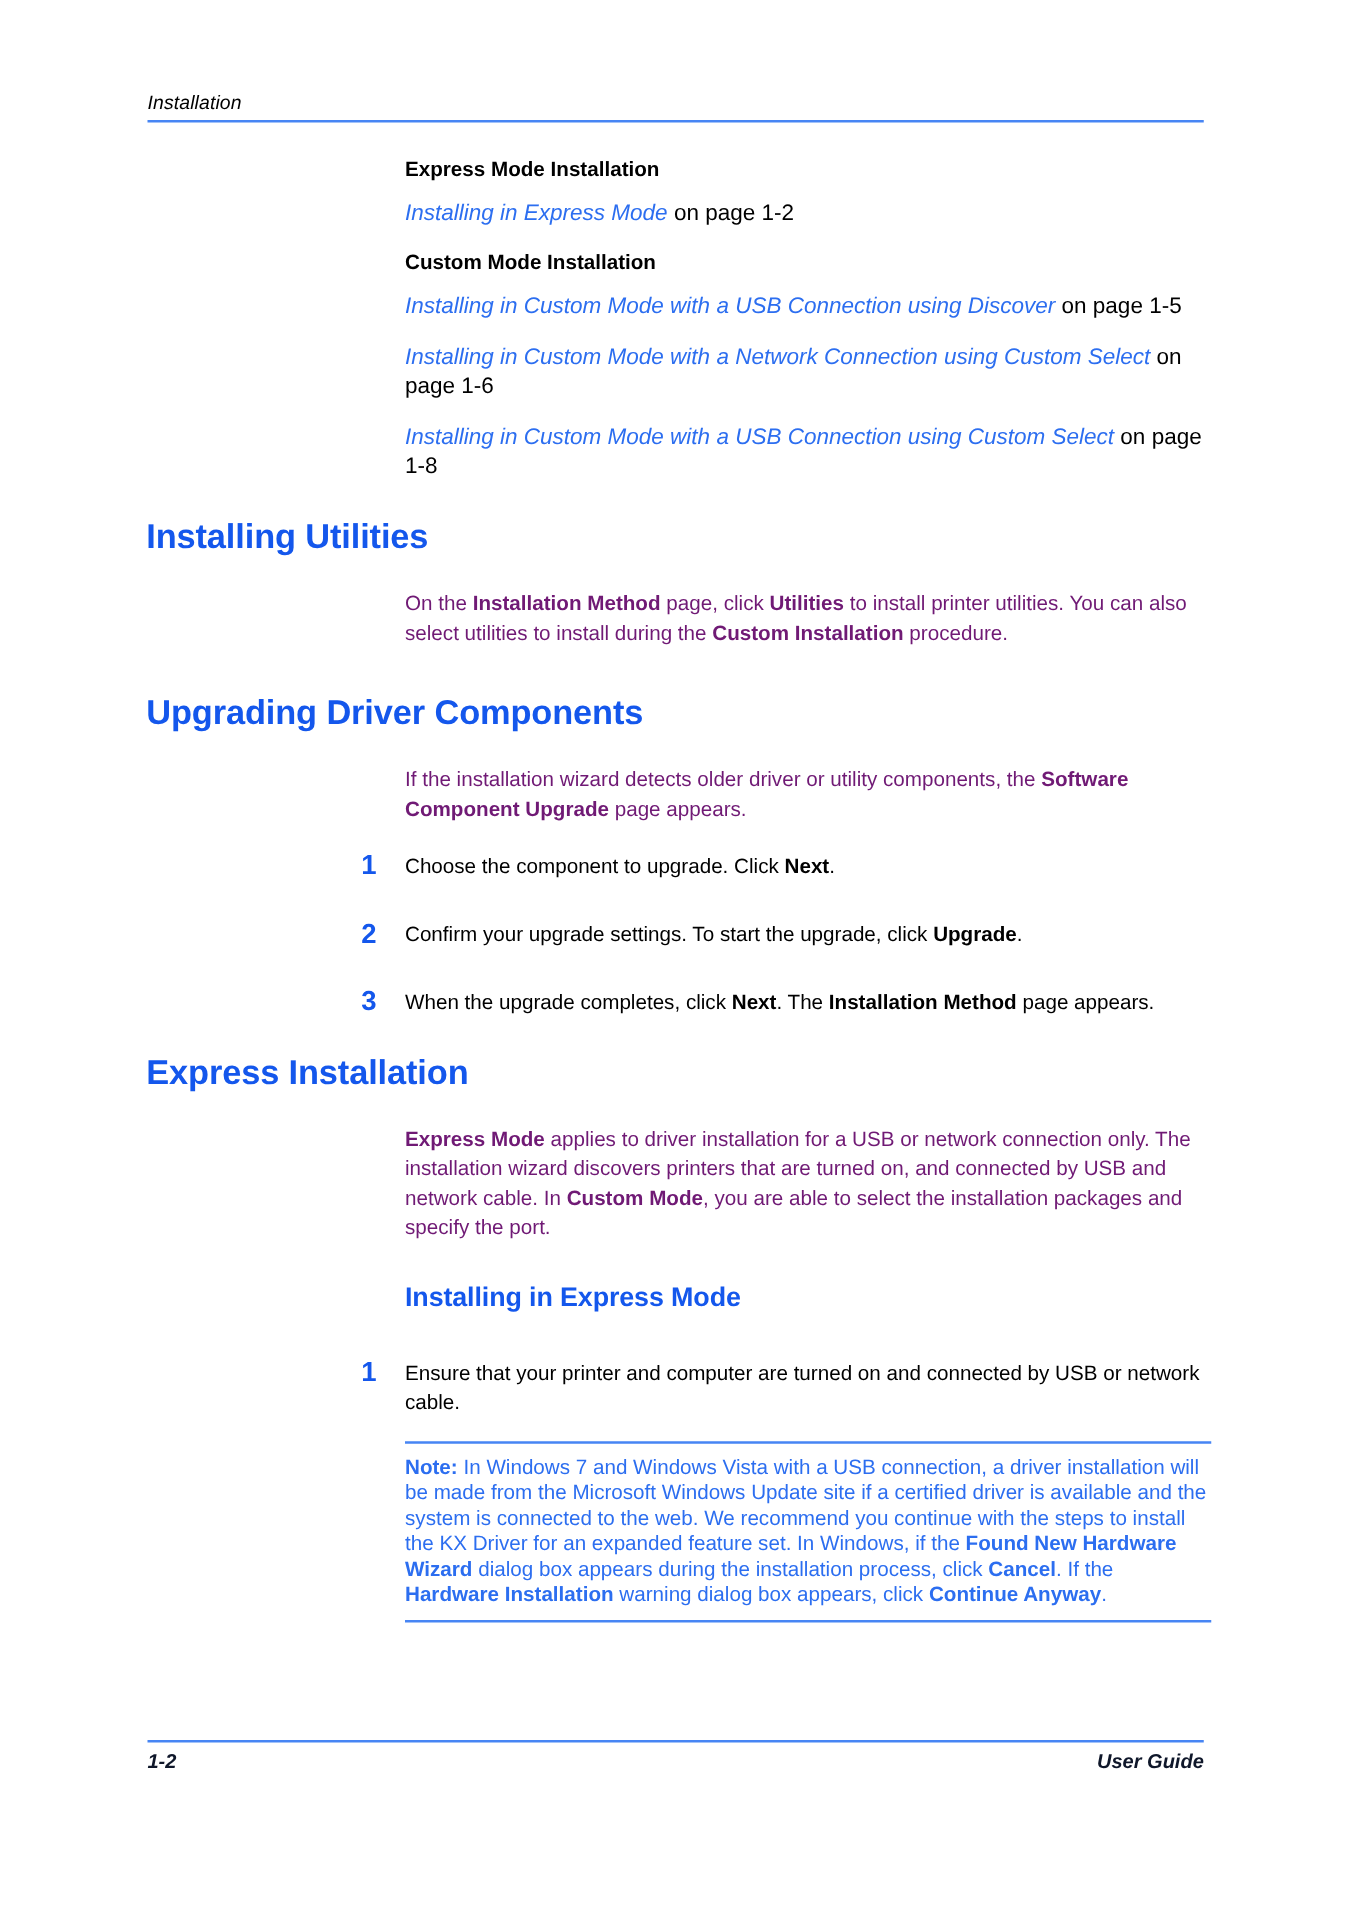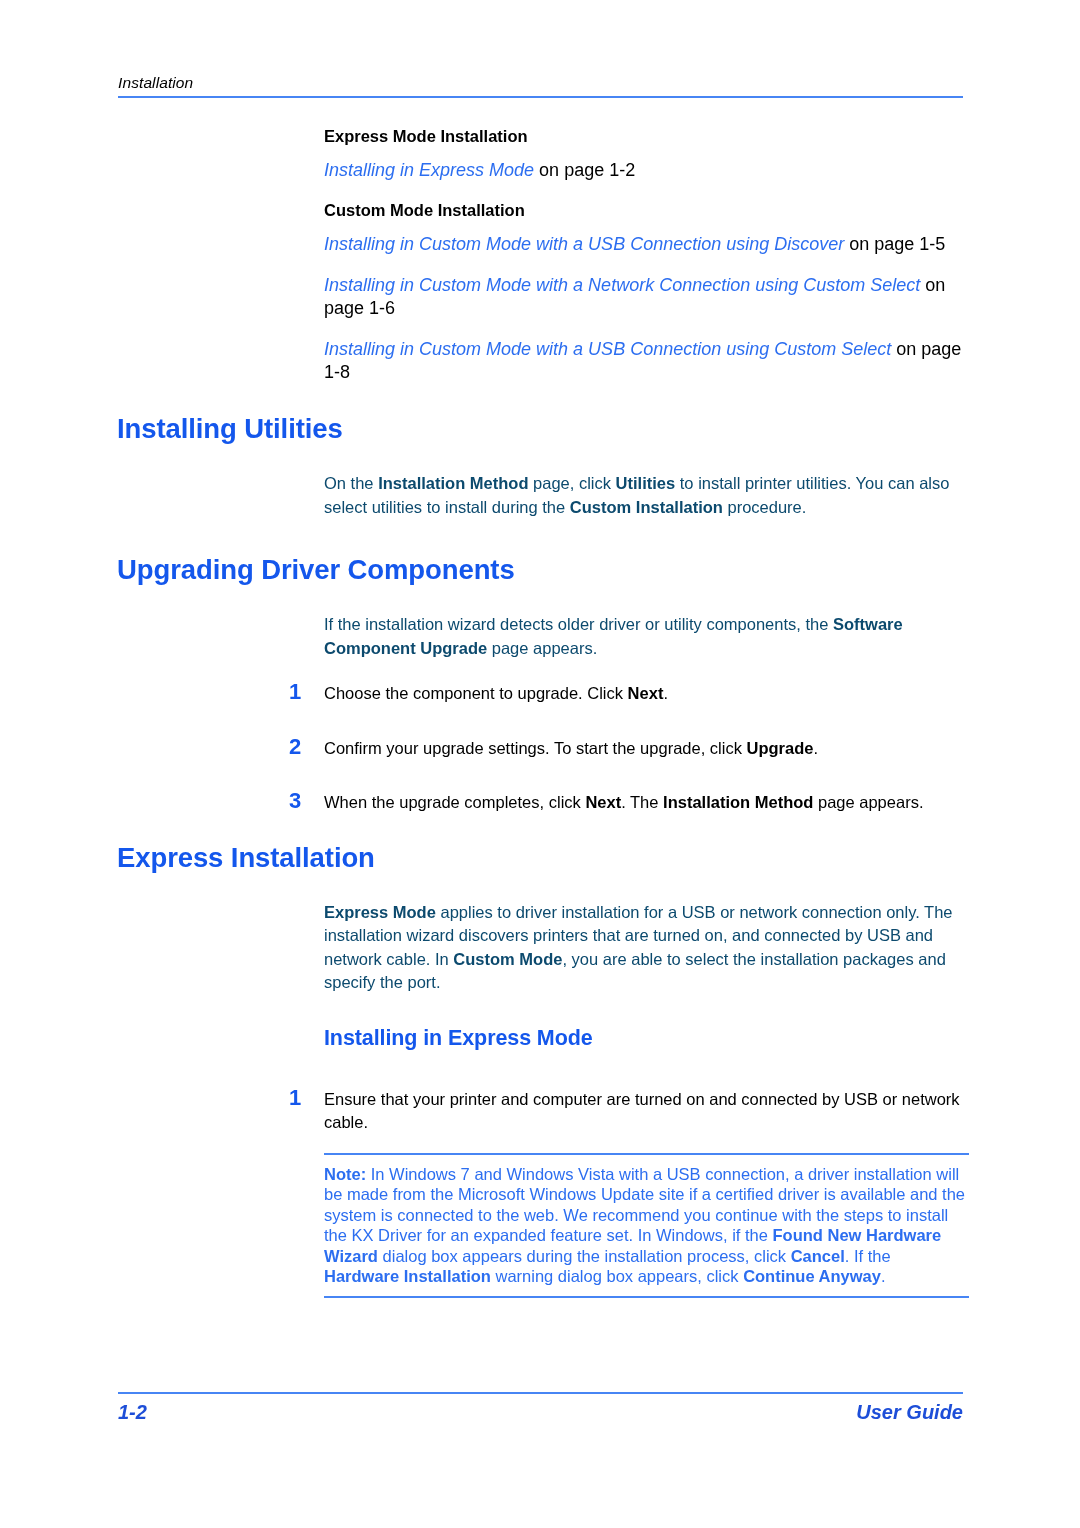--- a/index.html
+++ b/index.html
@@ -94,21 +94,21 @@
     font-weight: bold;
     font-size: 21.5px;
     line-height: 27px;
     letter-spacing: -0.1px;
   }
 
   p.body {
     font-size: 16.5px;
     line-height: 23.5px;
     margin: 0;
-    color: #0c4a6e;
+    color: #701a75;
   }
 
   
   .step {
     position: relative;
     margin-left: 320px;
     width: 645px;
     padding-left: 0;
   }
   .step .num {
@@ -154,22 +154,22 @@
   }
   .footer .frow {
     display: flex;
     justify-content: space-between;
     align-items: baseline;
     margin-top: 7px;
   }
   .footer .fitem {
     font-style: italic;
     font-weight: bold;
-    font-size: 20px;
-    color: #1d4ed8;
+    font-size: 16px;
+    color: #0f172a;
   }
 
   .sp-22 { height: 22px; }
   .sp-26 { height: 26px; }
   .sp-30 { height: 30px; }
   .sp-34 { height: 34px; }
   .sp-18 { height: 18px; }
   .sp-10 { height: 10px; }
 </style>
 </head>

